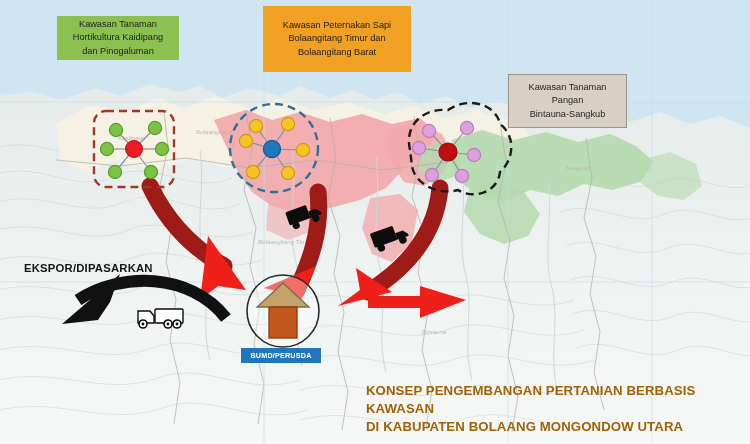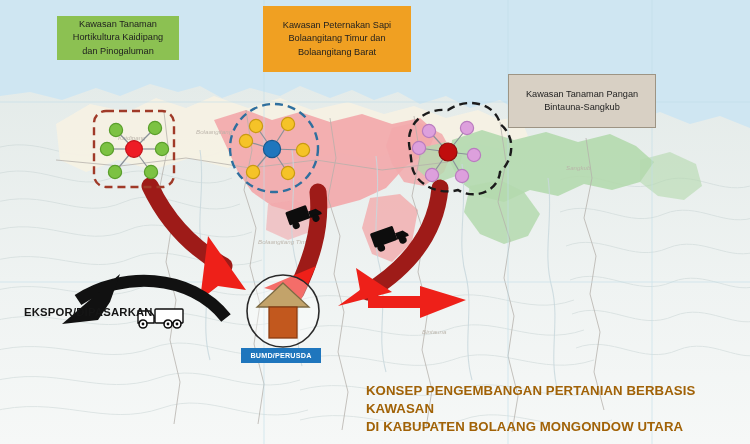--- a/index.html
+++ b/index.html
@@ -20,26 +20,26 @@
   }
   #callout-hortikultura{
     left:57px;top:16px;width:122px;height:44px;
     background:#8cc152;font-size:9.2px;
   }
   #callout-peternakan{
     left:263px;top:6px;width:148px;height:66px;
     background:#f0a022;font-size:9.2px;
   }
   #callout-pangan{
-    left:508px;top:74px;width:148px;height:54px;
+    left:508px;top:74px;width:119px;height:54px;
     background:#d8d0c4;border:1px solid #9d9484;font-size:9.2px;
   }
   #label-ekspor{
     position:absolute;left:24px;top:262px;
-    font-size:11.3px;font-weight:700;color:#151515;letter-spacing:.2px;margin-top:44px;
+    font-size:11.3px;font-weight:700;color:#151515;letter-spacing:.2px;
   }
   #title-block{
     position:absolute;left:366px;top:382px;
     font-size:13.2px;font-weight:700;color:#a16207;
     line-height:1.38;letter-spacing:.1px;white-space:pre-line;
   }
   #bumd-badge{
     position:absolute;left:241px;top:348px;width:80px;height:15px;
     background:#1f76bd;color:#fff;font-size:7.2px;font-weight:700;
     display:flex;align-items:center;justify-content:center;

